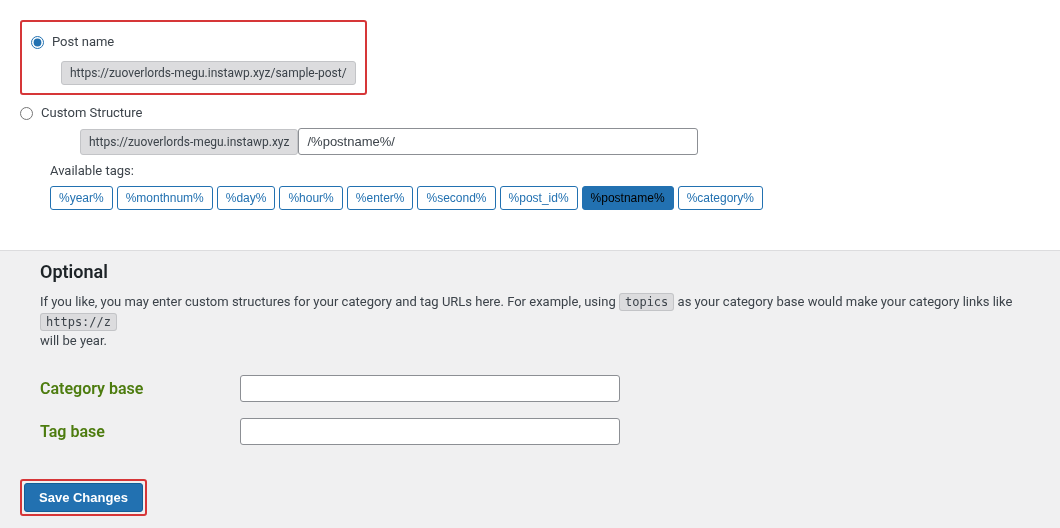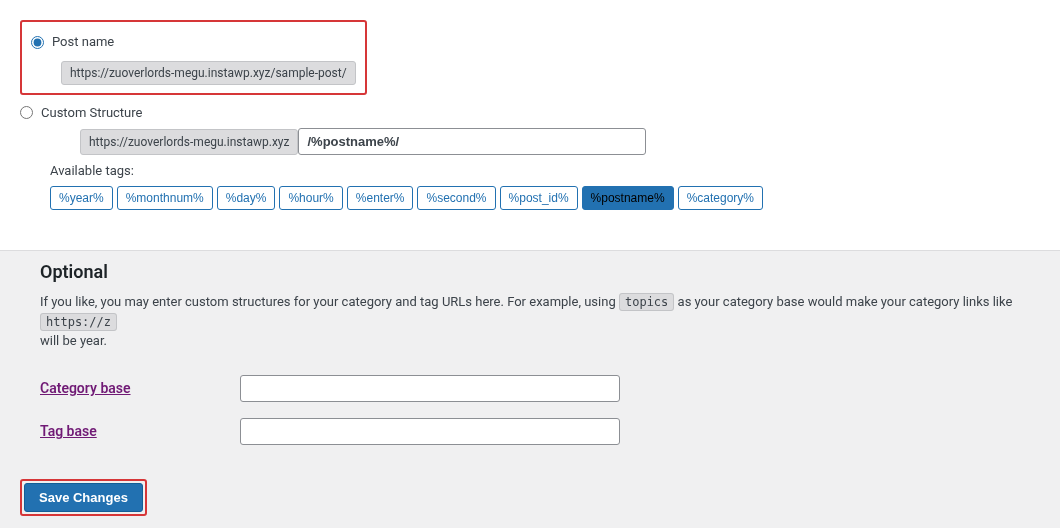--- a/index.html
+++ b/index.html
@@ -57,21 +57,21 @@
     .selected-radio-block {
       border: 2px solid #d63638;
       border-radius: 3px;
       padding: 8px 9px;
       display: inline-block;
       margin-bottom: 10px;
       background: #fff;
     }
     .custom-structure-row {
       display: flex;
-      align-items: center;
+      align-items: flex-end;
       margin-bottom: 8px;
       margin-left: 0;
     }
     .custom-structure-row input[type="radio"] {
       margin-right: 8px;
       accent-color: #2271b1;
     }
     .url-prefix {
       background: #dcdcde;
       border: 1px solid #c3c4c7;
@@ -81,23 +81,22 @@
       color: #3c434a;
       margin-left: 30px;
       white-space: nowrap;
     }
     .url-suffix-input {
       border: 1px solid #8c8f94;
       border-radius: 3px;
       padding: 5px 8px;
       font-size: 13px;
       color: #3c434a;
-      width: 348px;
+      width: 400px;
       margin-left: 0;
-      font-weight: bold;
     }
     .custom-url-row {
       display: flex;
       align-items: center;
       margin-left: 30px;
       margin-bottom: 8px;
     }
     .available-tags-label {
       margin-left: 30px;
       margin-bottom: 8px;
@@ -153,24 +152,23 @@
       font-size: 12px;
     }
     .form-table {
       width: 100%;
       border-collapse: collapse;
     }
     .form-table tr td:first-child {
       width: 200px;
       vertical-align: middle;
       padding: 8px 0;
-      font-size: 14px;
+      font-size: 16px;
       font-weight: 600;
-      color: #701a75;
-      text-decoration: underline;
+      color: #4d7c0f;
     }
     .form-table tr td:last-child {
       padding: 8px 0;
     }
     .form-input {
       border: 1px solid #8c8f94;
       border-radius: 3px;
       padding: 5px 8px;
       font-size: 13px;
       width: 380px;

